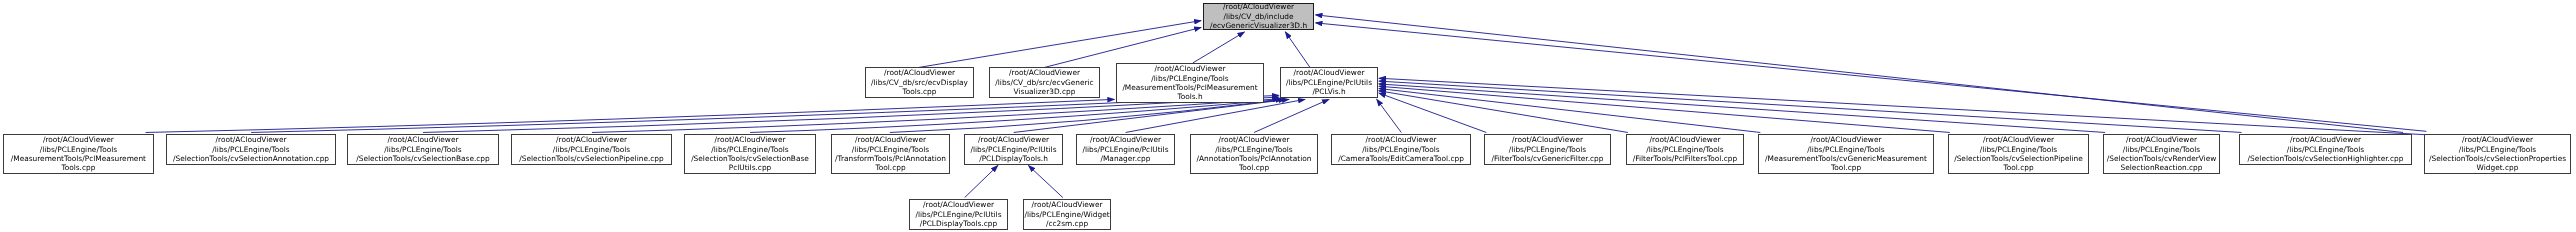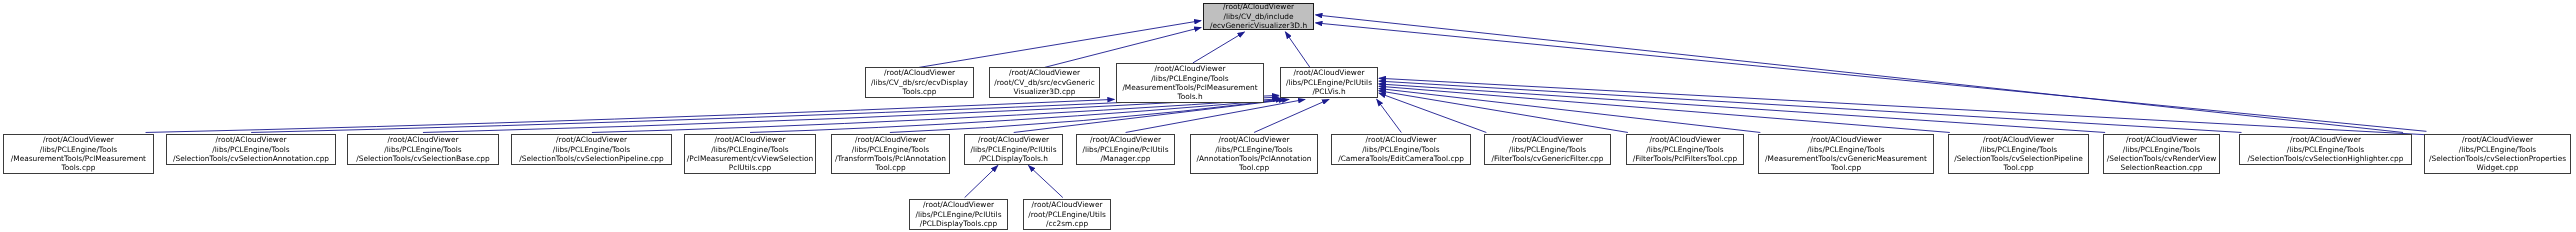--- a/index.html
+++ b/index.html
@@ -64,21 +64,21 @@
         <span>/libs/CV_db/include</span>
         <span>/ecvGenericVisualizer3D.h</span>
       </div>
       <div class="node" style="left: 865px; top: 67px; width: 109px; height: 31px; border-color: rgb(59, 59, 59);">
         <span>/root/ACloudViewer</span>
         <span>/libs/CV_db/src/ecvDisplay</span>
         <span>Tools.cpp</span>
       </div>
       <div class="node" style="left: 989px; top: 67px; width: 111px; height: 31px; border-color: rgb(59, 59, 59);">
         <span>/root/ACloudViewer</span>
-        <span>/root/CV_db/src/ecvGeneric</span>
+        <span>/libs/CV_db/src/ecvGeneric</span>
         <span>Visualizer3D.cpp</span>
       </div>
       <div class="node" style="left: 1116px; top: 63px; width: 148px; height: 40px; border-color: rgb(59, 59, 59);">
         <span>/root/ACloudViewer</span>
         <span>/libs/PCLEngine/Tools</span>
         <span>/MeasurementTools/PclMeasurement</span>
         <span>Tools.h</span>
       </div>
       <div class="node" style="left: 1280px; top: 67px; width: 98px; height: 31px; border-color: rgb(59, 59, 59);">
         <span>/root/ACloudViewer</span>
@@ -102,21 +102,21 @@
         <span>/SelectionTools/cvSelectionBase.cpp</span>
       </div>
       <div class="node" style="left: 511px; top: 134px; width: 161px; height: 31px; border-color: rgb(59, 59, 59);">
         <span>/root/ACloudViewer</span>
         <span>/libs/PCLEngine/Tools</span>
         <span>/SelectionTools/cvSelectionPipeline.cpp</span>
       </div>
       <div class="node" style="left: 684px; top: 134px; width: 132px; height: 40px; border-color: rgb(59, 59, 59);">
         <span>/root/ACloudViewer</span>
         <span>/libs/PCLEngine/Tools</span>
-        <span>/PclMeasurement/cvViewSelection</span>
+        <span>/SelectionTools/cvSelectionBase</span>
         <span>PclUtils.cpp</span>
       </div>
       <div class="node" style="left: 831px; top: 134px; width: 119px; height: 40px; border-color: rgb(59, 59, 59);">
         <span>/root/ACloudViewer</span>
         <span>/libs/PCLEngine/Tools</span>
         <span>/TransformTools/PclAnnotation</span>
         <span>Tool.cpp</span>
       </div>
       <div class="node" style="left: 964px; top: 134px; width: 99px; height: 31px; border-color: rgb(59, 59, 59);">
         <span>/root/ACloudViewer</span>
@@ -178,18 +178,18 @@
         <span>/SelectionTools/cvSelectionProperties</span>
         <span>Widget.cpp</span>
       </div>
       <div class="node" style="left: 909px; top: 199px; width: 99px; height: 31px; border-color: rgb(59, 59, 59);">
         <span>/root/ACloudViewer</span>
         <span>/libs/PCLEngine/PclUtils</span>
         <span>/PCLDisplayTools.cpp</span>
       </div>
       <div class="node" style="left: 1023px; top: 199px; width: 88px; height: 31px; border-color: rgb(59, 59, 59);">
         <span>/root/ACloudViewer</span>
-        <span>/root/PCLEngine/Utils</span>
+        <span>/libs/PCLEngine/Widget</span>
         <span>/cc2sm.cpp</span>
       </div>
     </div>
 </div>
 
 
 </body></html>

